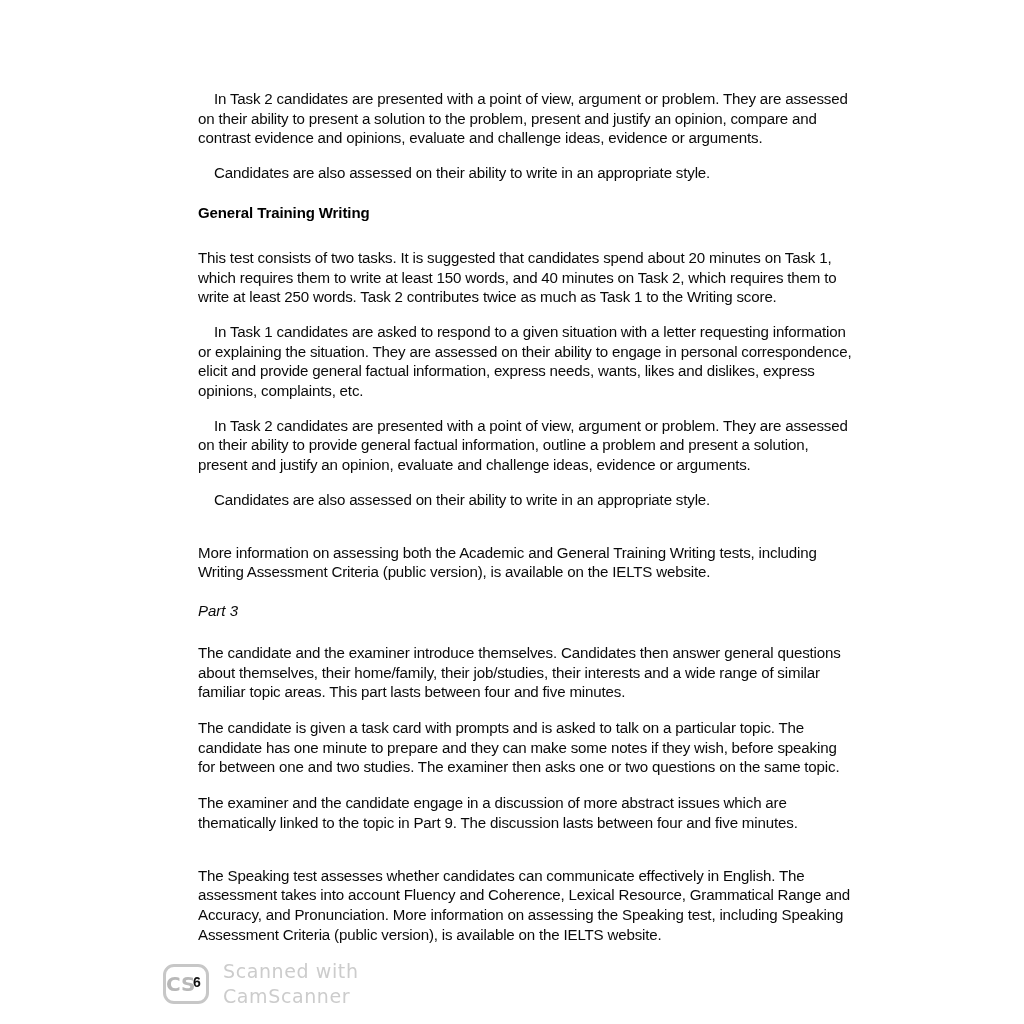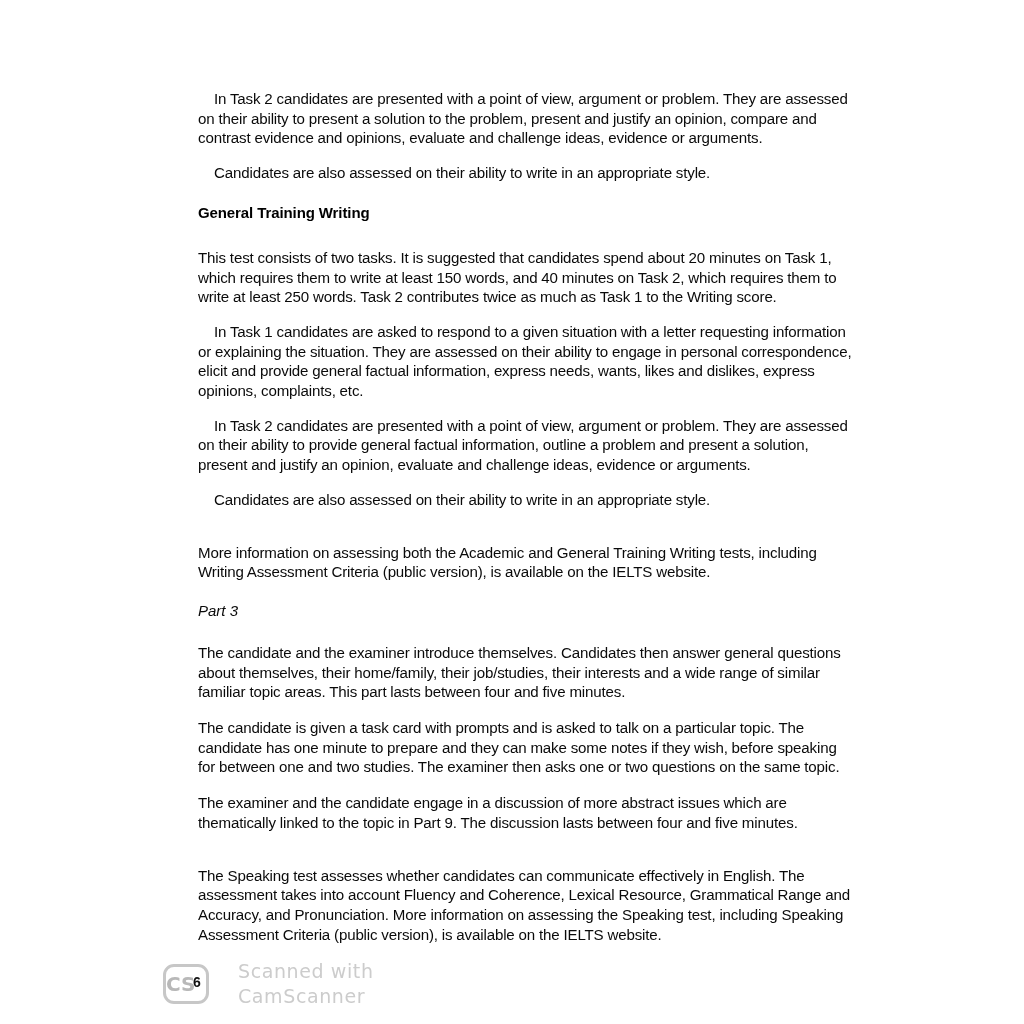--- a/index.html
+++ b/index.html
@@ -116,21 +116,21 @@
   }
   #cs-logo .cs-text {
     font-family: "DejaVu Sans", sans-serif;
     font-size: 20px;
     font-weight: bold;
     color: #b8b8b8;
     letter-spacing: 0px;
     line-height: 1;
   }
   #watermark-lines {
-    margin-left: 29px;
+    margin-left: 14px;
     display: flex;
     flex-direction: column;
     justify-content: center;
   }
   #watermark-lines span {
     font-family: "DejaVu Sans", sans-serif;
     font-size: 19px;
     line-height: 25px;
     color: #cccccc;
     letter-spacing: 0.6px;

